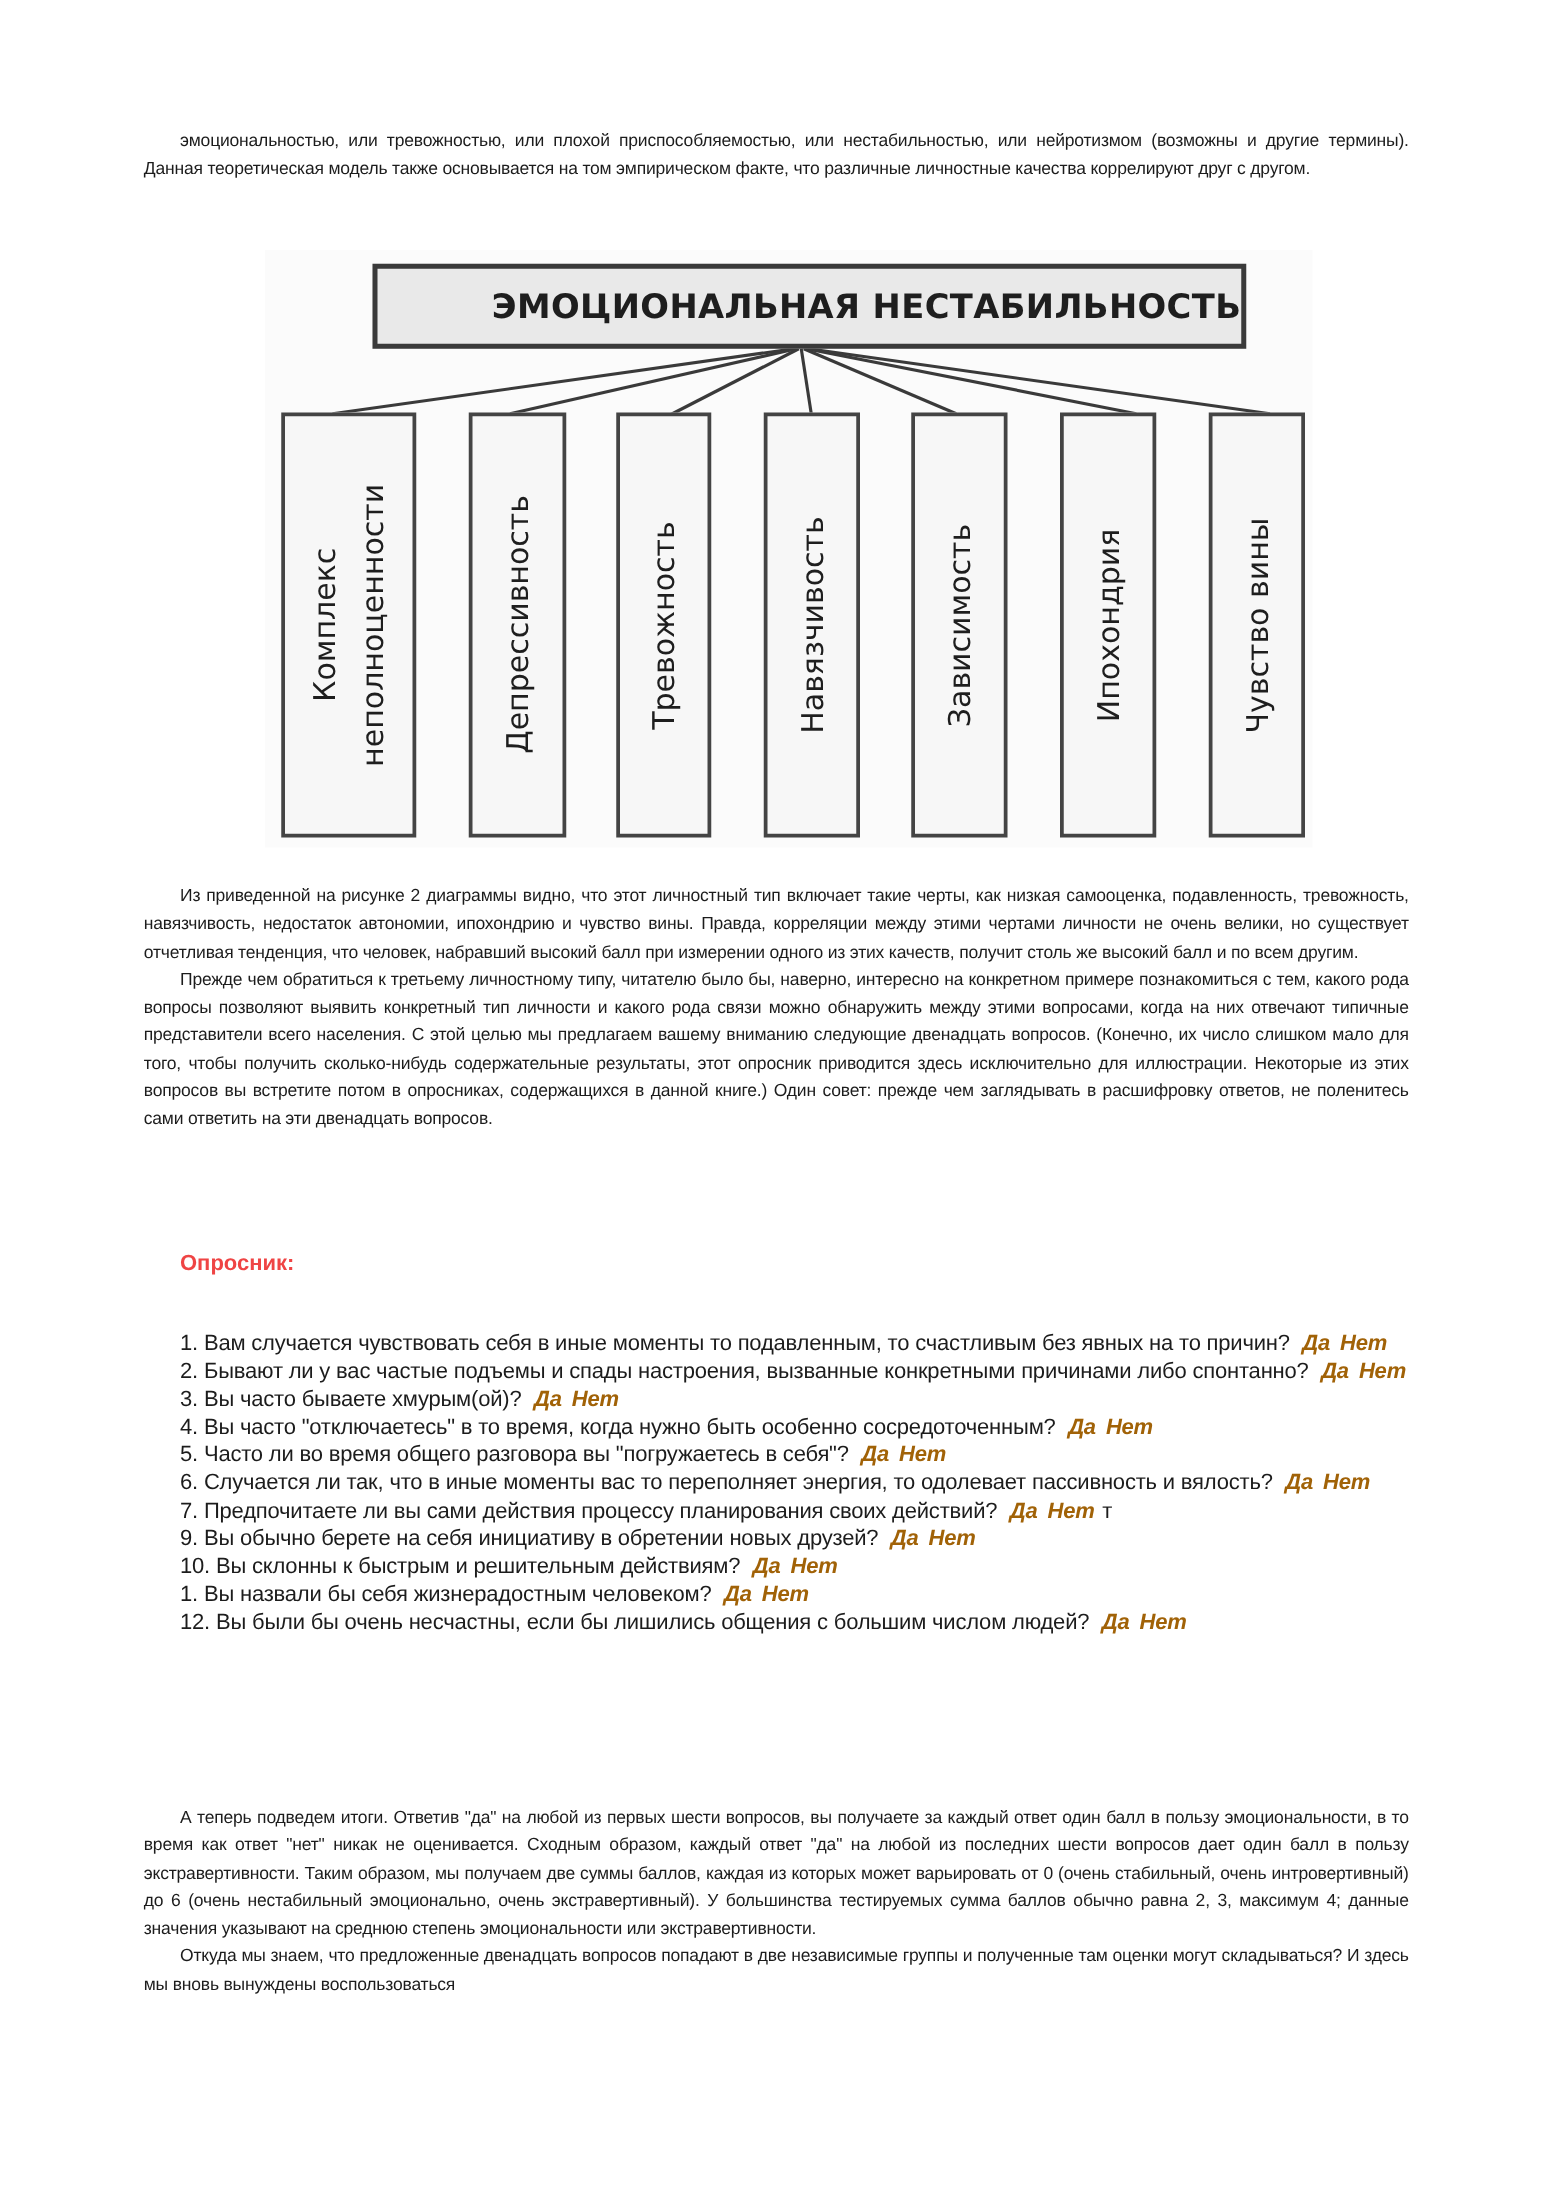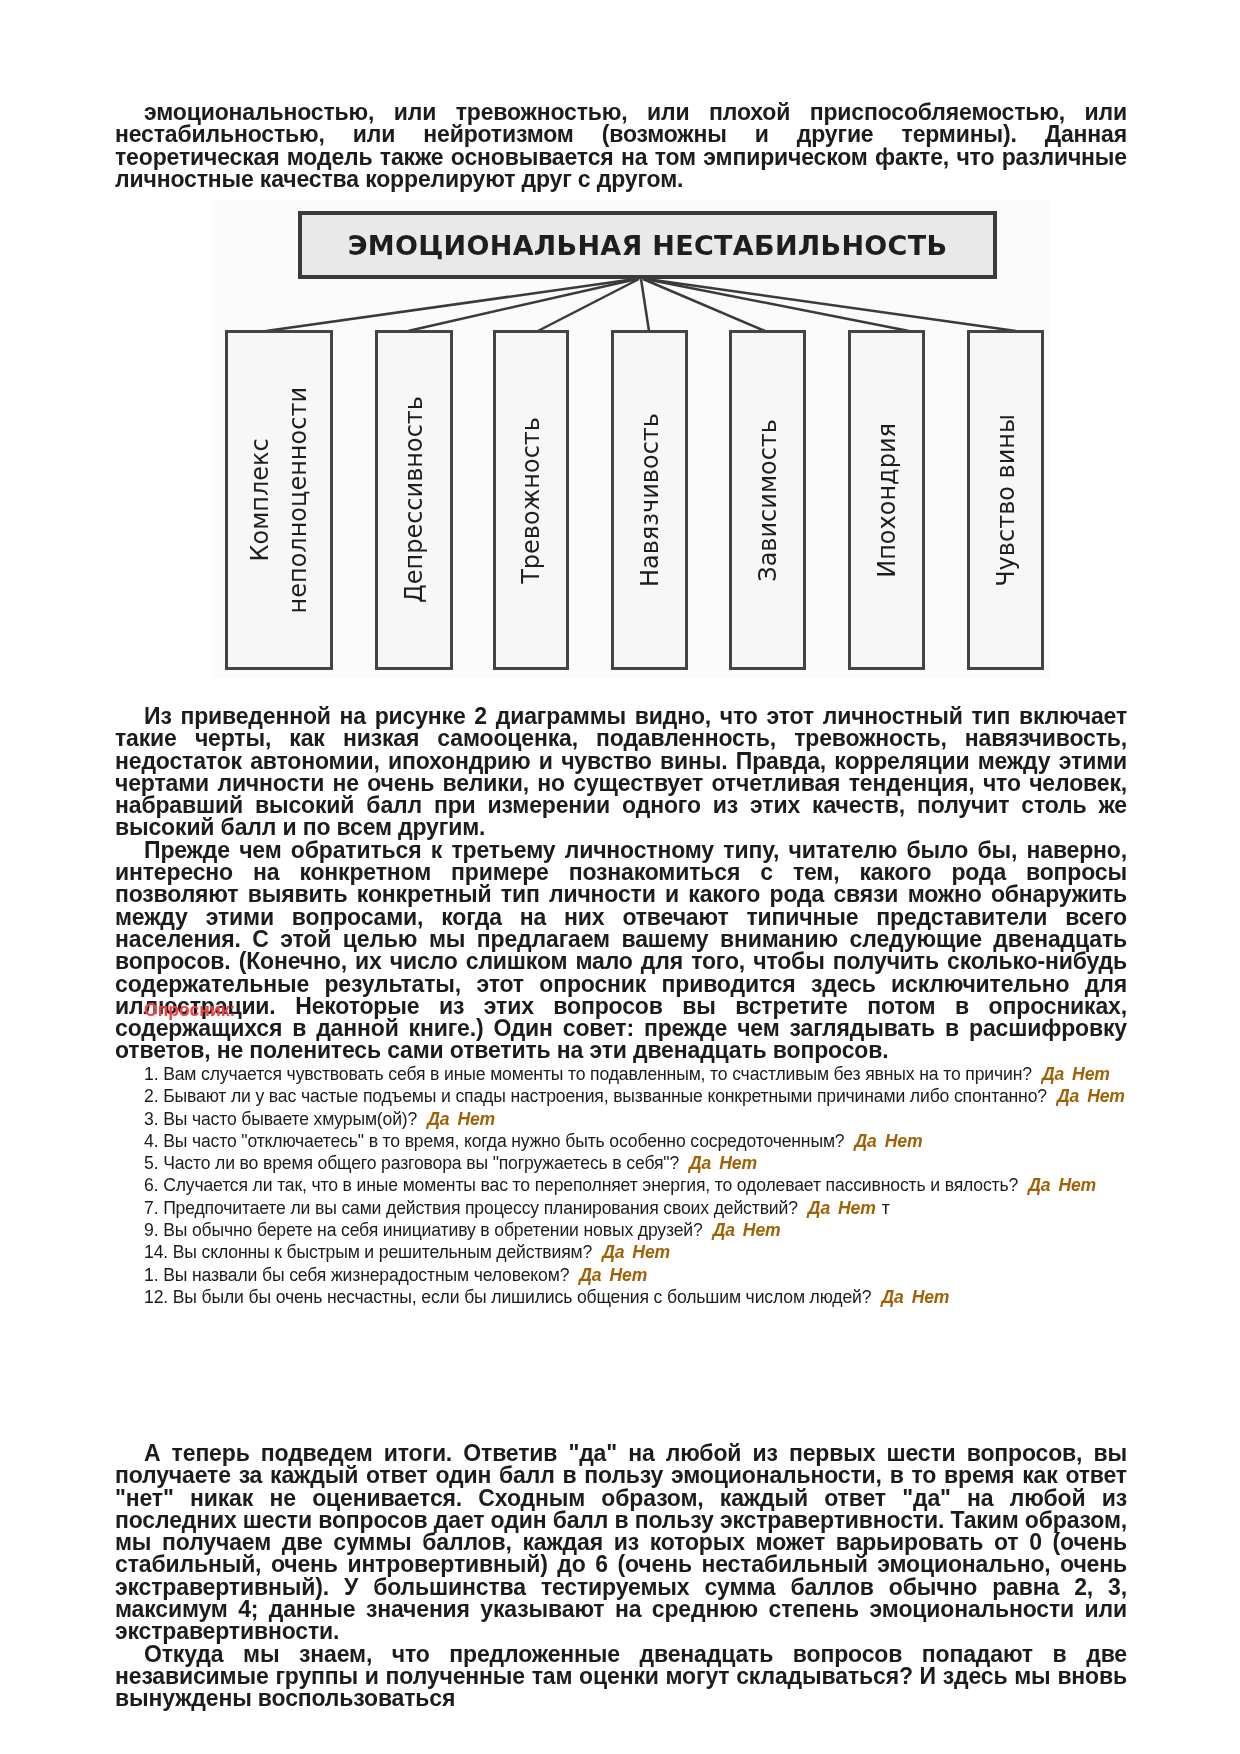--- a/index.html
+++ b/index.html
@@ -19,26 +19,25 @@
     position: absolute;
     left: 0; top: 0;
     width: 1240px;
     height: 1754px;
     background: #ffffff;
   }
   .text-block {
     position: absolute;
     left: 115px;
     width: 1012px;
-    font-size: 23px;
+    font-size: 14px;
     line-height: 22.3px;
     text-align: justify;
     color: #1c1c1c;
     letter-spacing: -0.15px;
-    font-weight: bold;
   }
   .text-block p {
     margin: 0;
     text-indent: 29px;
   }
 
   
   .figure {
     position: absolute;
     left: 212px;
@@ -52,21 +51,21 @@
     position: absolute;
     left: 86px;
     top: 11px;
     width: 699px;
     height: 68px;
     box-sizing: border-box;
     border: 4px solid #3a3a3a;
     background: #e9e9e9;
     display: flex;
     align-items: center;
-    justify-content: center;
+    justify-content: flex-end;
   }
   .header-box span {
     font-family: "DejaVu Sans", sans-serif;
     font-weight: bold;
     font-size: 27px;
     color: #1e1e1e;
     letter-spacing: 0.3px;
   }
   .trait-box {
     position: absolute;
@@ -200,21 +199,21 @@
     <p class="question">
       <span>6.</span> <span>Случается ли так, что в иные моменты вас то переполняет энергия, то одолевает пассивность и вялость?</span><span class="answer">Да</span><span class="answer">Нет</span>
     </p>
     <p class="question">
       <span>7.</span> <span>Предпочитаете ли вы сами действия процессу планирования своих действий?</span><span class="answer">Да</span><span class="answer">Нет</span><span class="trailing">т</span>
     </p>
     <p class="question">
       <span>9.</span> <span>Вы обычно берете на себя инициативу в обретении новых друзей?</span><span class="answer">Да</span><span class="answer">Нет</span>
     </p>
     <p class="question">
-      <span>14.</span> <span>Вы склонны к быстрым и решительным действиям?</span><span class="answer">Да</span><span class="answer">Нет</span>
+      <span>10.</span> <span>Вы склонны к быстрым и решительным действиям?</span><span class="answer">Да</span><span class="answer">Нет</span>
     </p>
     <p class="question">
       <span>1.</span> <span>Вы назвали бы себя жизнерадостным человеком?</span><span class="answer">Да</span><span class="answer">Нет</span>
     </p>
     <p class="question">
       <span>12.</span> <span>Вы были бы очень несчастны, если бы лишились общения с большим числом людей?</span><span class="answer">Да</span><span class="answer">Нет</span>
     </p>
   </div>
 
   <div class="text-block" style="top:1430px;margin-top:12px;">

